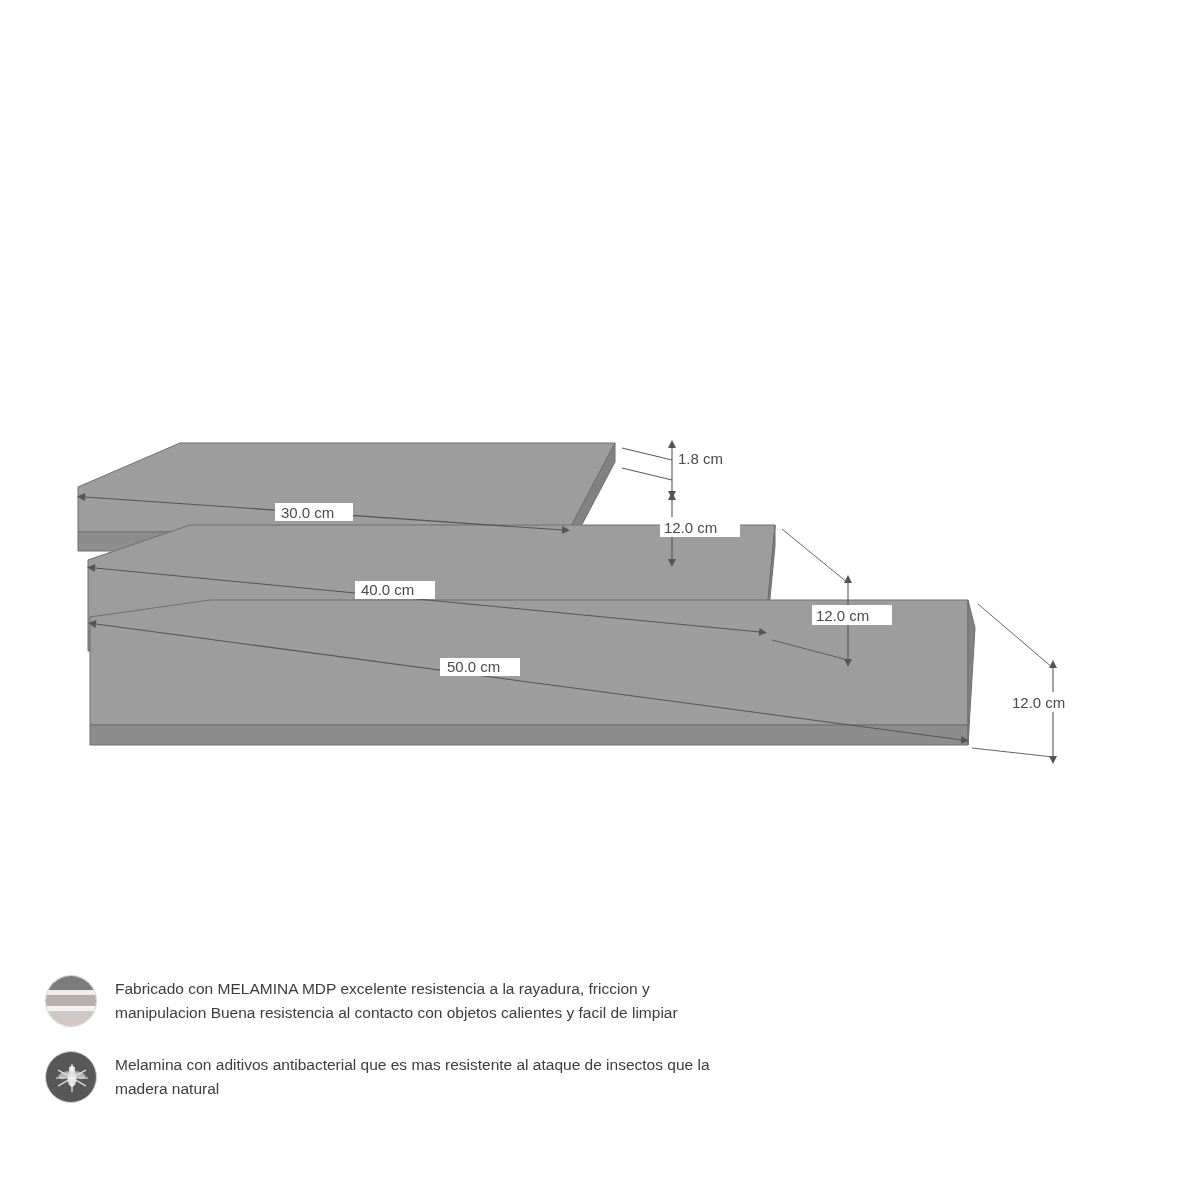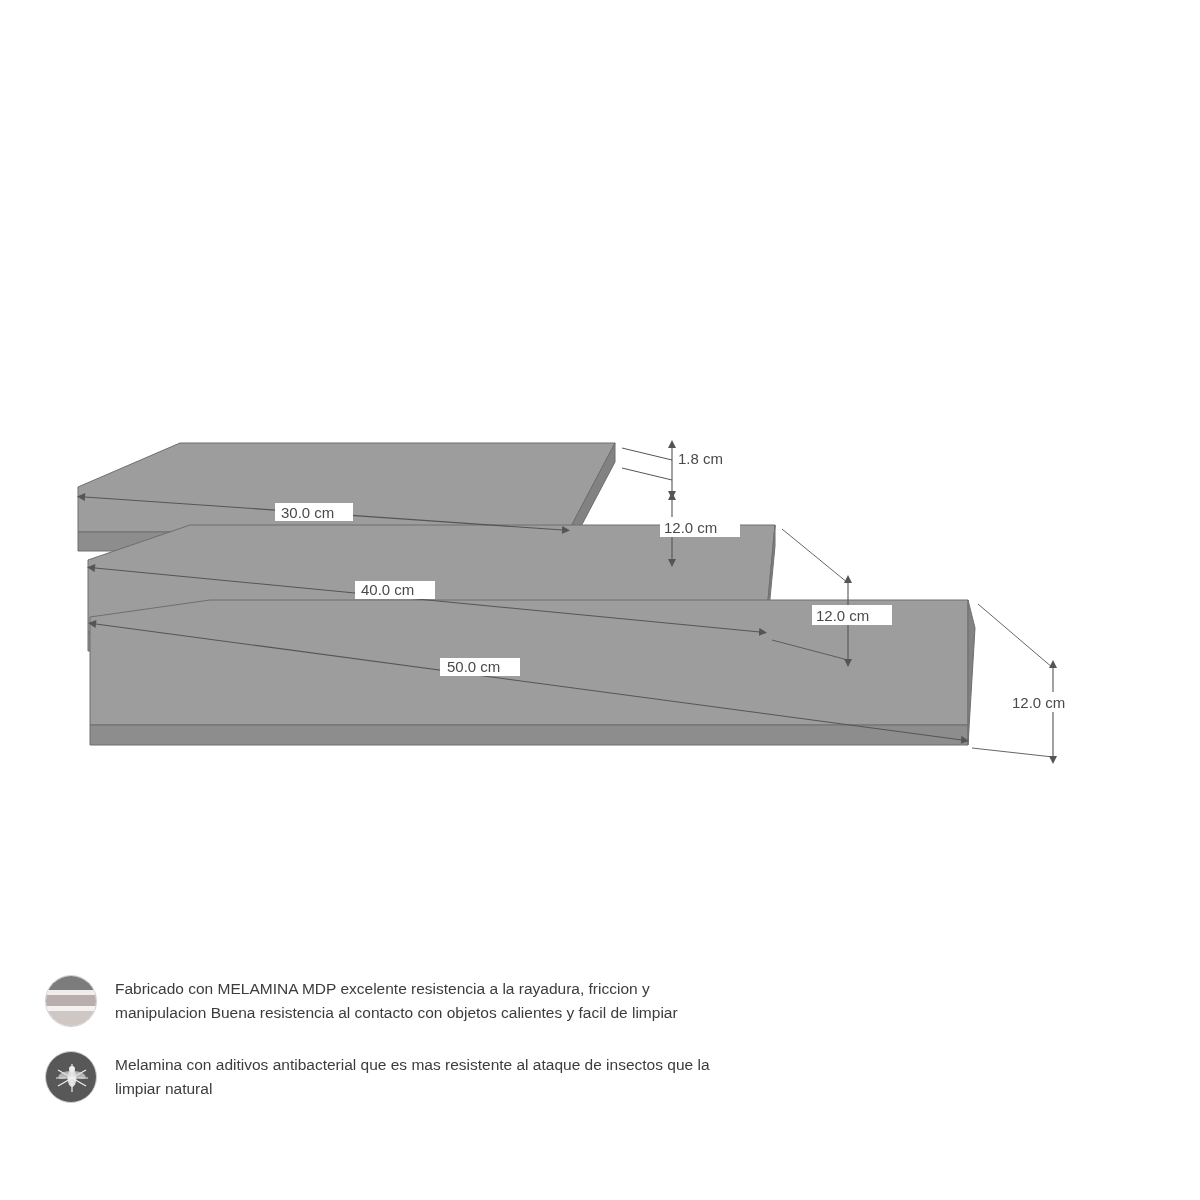--- a/index.html
+++ b/index.html
@@ -186,16 +186,16 @@
           <line x1="12" y1="34" x2="40" y2="18"></line>
           <line x1="26" y1="12" x2="26" y2="40"></line>
           <line x1="10" y1="26" x2="42" y2="26"></line>
         </g>
         <ellipse cx="26" cy="26" rx="4.5" ry="9" fill="#efefef" opacity="0.9"></ellipse>
         <ellipse cx="26" cy="17" rx="3" ry="3" fill="#efefef"></ellipse>
         <ellipse cx="19" cy="23" rx="7" ry="3.2" fill="#dcdcdc" opacity="0.7" transform="rotate(-20 19 23)"></ellipse>
         <ellipse cx="33" cy="23" rx="7" ry="3.2" fill="#dcdcdc" opacity="0.7" transform="rotate(20 33 23)"></ellipse>
       </svg>
     </div>
-    <div class="feature-text">Melamina con aditivos antibacterial que es mas resistente al ataque de insectos que la limpiar natural</div>
+    <div class="feature-text">Melamina con aditivos antibacterial que es mas resistente al ataque de insectos que la madera natural</div>
   </div>
 
 </div>
 
 </body></html>

